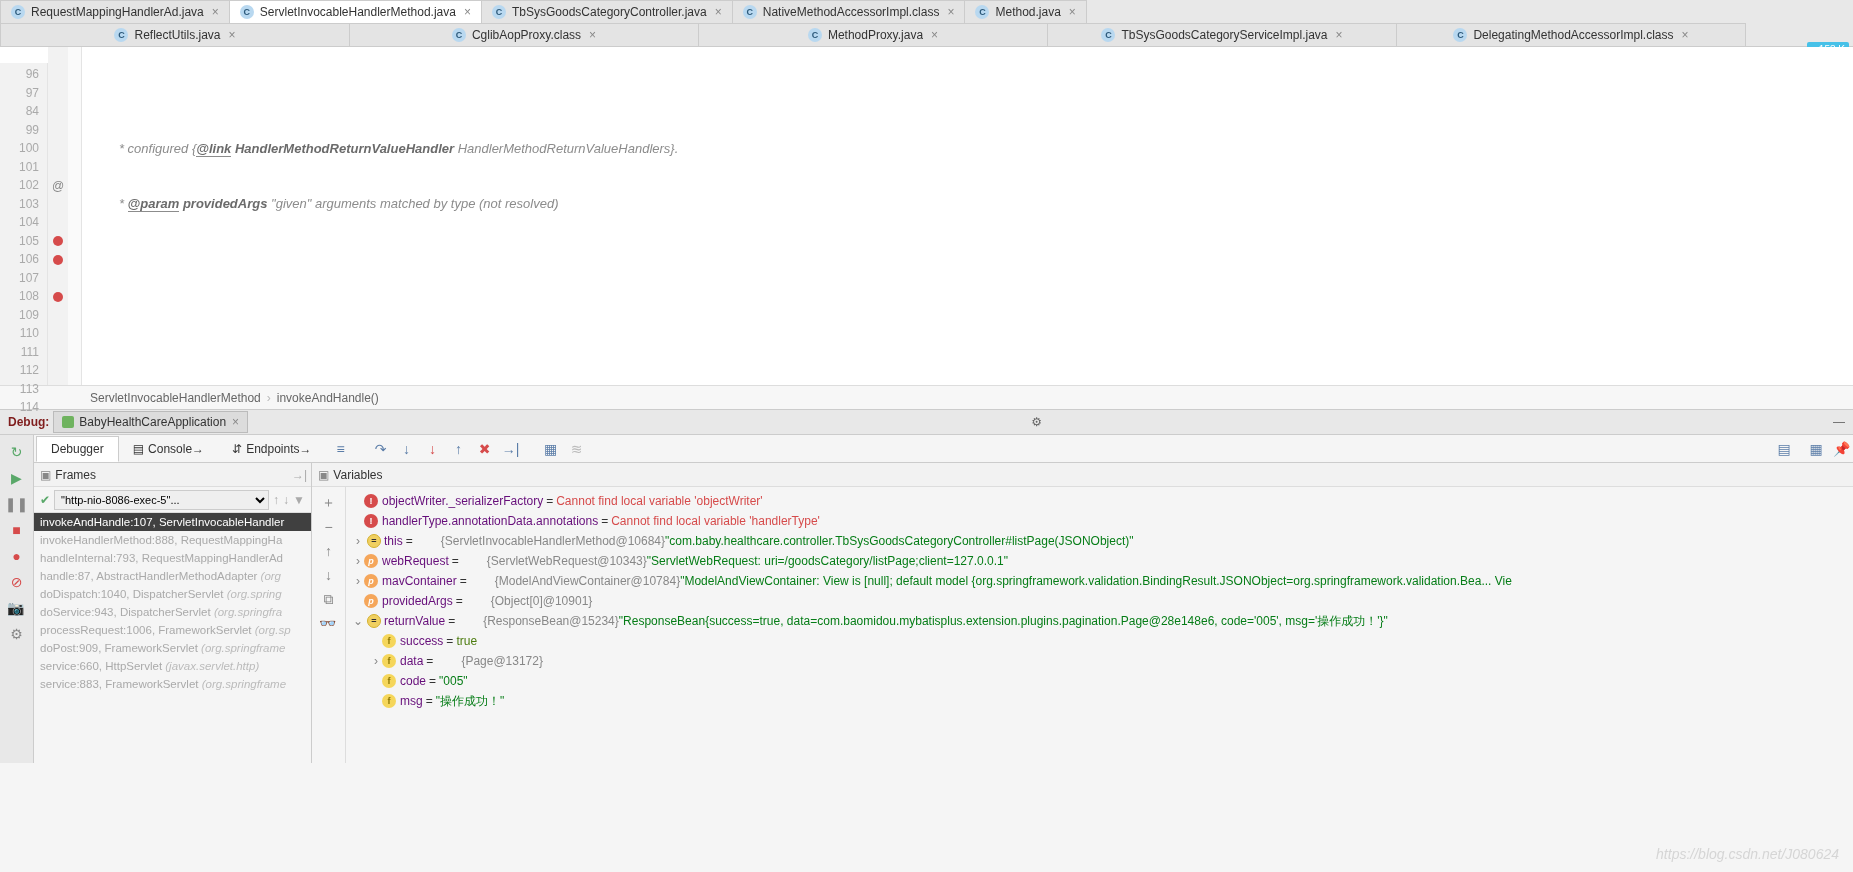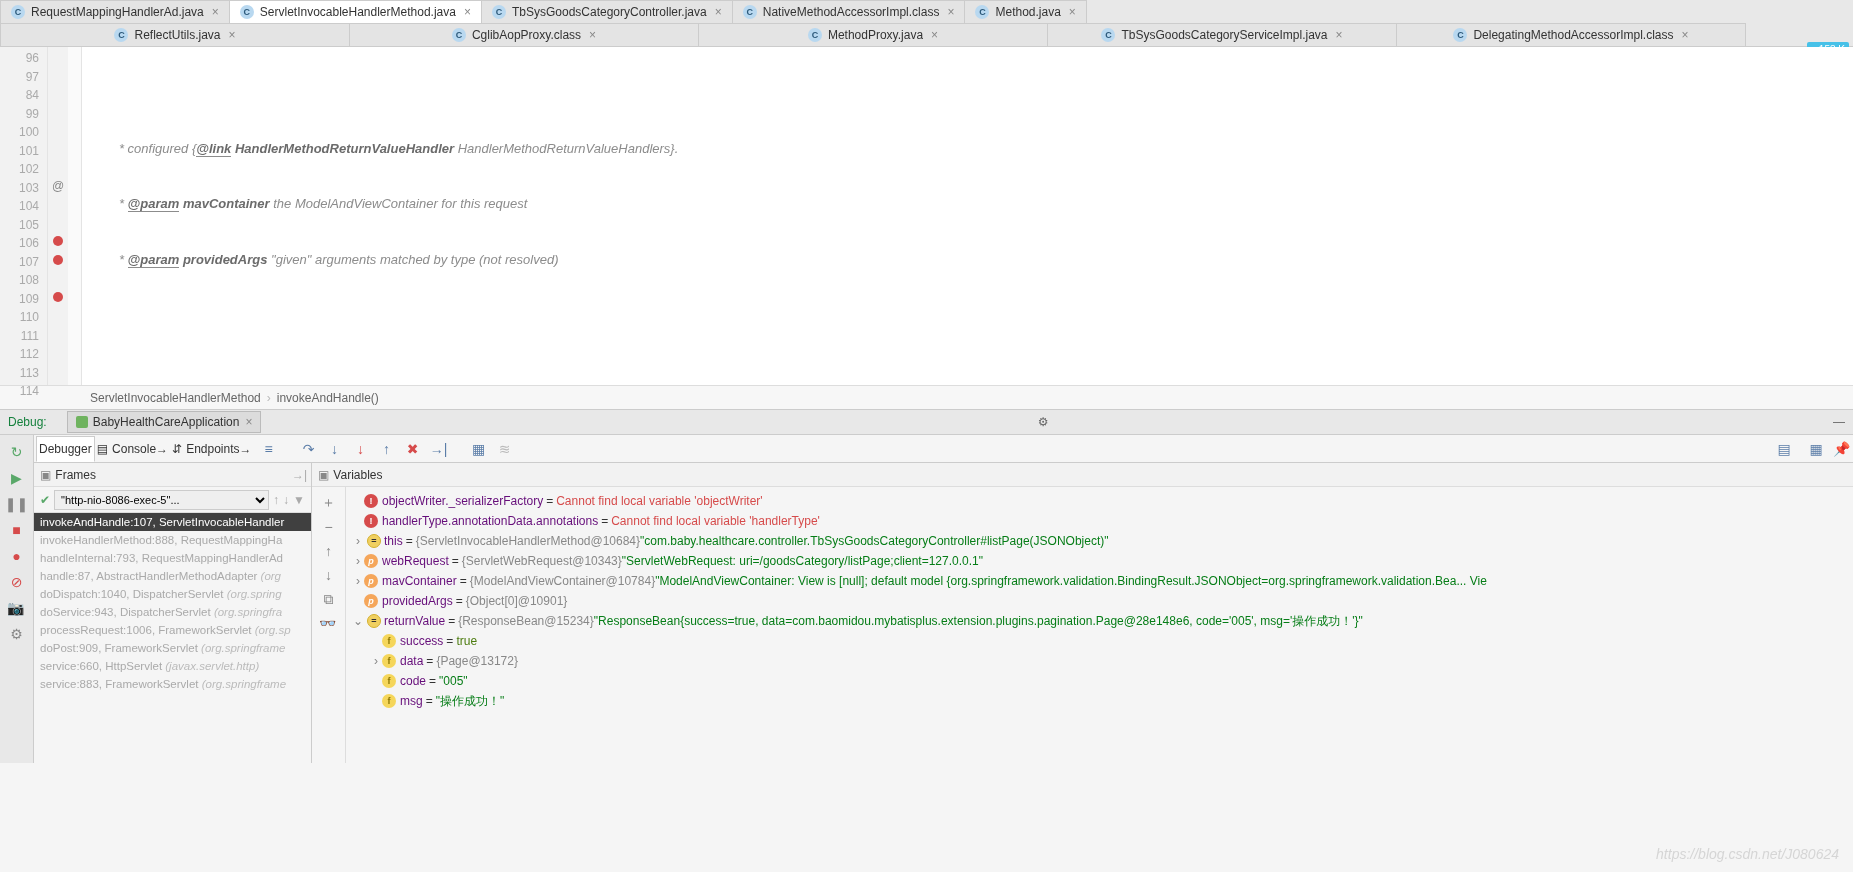--- a/index.html
+++ b/index.html
@@ -12,53 +12,53 @@
 .tab.active { background:#fff; }
 .tab .ico { width:14px; height:14px; margin-right:6px; border-radius:50%; display:flex; align-items:center; justify-content:center; font-size:9px; font-weight:bold; }
 .tab .ico.c { background:#b8d8f0; color:#2c597a; }
 .tab .lbl { white-space:nowrap; overflow:hidden; text-overflow:ellipsis; }
 .tab .close { margin-left:8px; color:#888; font-size:12px; }
 .tabrow2 .tab { flex:1; justify-content:center; }
 .jr { position:absolute; right:4px; top:42px; background:#47c1e8; color:#fff; font-size:10px; padding:2px 4px; border-radius:2px; }
 
 
 .editor-wrap { display:flex; height:338px; background:#fff; position:relative; }
-.gutter { background:#f2f2f2; text-align:right; padding:2px 8px 2px 6px; color:#aaa; border-right:1px solid #e4e4e4; user-select:none; width:48px; }
+.gutter { background:#f2f2f2; text-align:right; padding:2px 8px 2px 6px; color:#aaa; border-right:1px solid #e4e4e4; user-select:none; width:48px;margin-top:16px; }
 .gutter .ln { height:18.5px; line-height:18.5px; }
 .bpcol { width:20px; background:#f2f2f2; }
 .bp { height:18.5px; display:flex; align-items:center; justify-content:center; }
 .bp .dot { width:10px; height:10px; border-radius:50%; background:#d64b4b; }
 .bp .at { color:#888; font-size:12px; }
 .fold { width:14px; background:#fafafa; border-right:1px solid #e4e4e4; }
 .code { flex:1; font-family:"JetBrains Mono",Consolas,monospace; font-size:13px; line-height:18.5px; white-space:pre; overflow:hidden; position:relative; }
 .codeline { height:18.5px; padding-left:8px; }
 .cm { color:#8c8c8c; font-style:italic; }
 .cm .b { font-weight:bold; color:#6b6b6b; }
 .cm .l { border-bottom:1px solid #8c8c8c; }
 .p { color:#4585be; font-style:italic; }
 
 .crumb { height:24px; background:#f7f7f7; border-top:1px solid #ddd; display:flex; align-items:center; padding-left:90px; color:#666; }
 .crumb .sep { margin:0 6px; color:#bbb; }
 
 
 .dbg-head { height:26px; background:#e8e8e8; display:flex; align-items:center; padding-left:8px; border-top:1px solid #ccc; border-bottom:1px solid #ccc; }
-.dbg-head .lbl { color:#15803d; margin-right:20px; }
+.dbg-head .lbl { color:#7f1d1d; margin-right:4px;font-weight:bold; }
 .dbg-tab { display:flex; align-items:center; padding:3px 8px; background:#dcdcdc; border:1px solid #bbb; }
 .dbg-tab .ico { width:12px; height:12px; background:#6fb35f; margin-right:5px; border-radius:2px; }
 .dbg-tab .close { margin-left:6px; color:#888; }
 .dbg-head .gear { margin-left:auto; margin-right:8px; color:#666; }
 
 .dbg-body { display:flex; height:328px; }
 .dbg-left { width:34px; background:#e8e8e8; border-right:1px solid #ccc; display:flex; flex-direction:column; align-items:center; padding-top:4px; }
 .dbg-left .btn { width:20px; height:20px; margin:3px 0; display:flex; align-items:center; justify-content:center; font-size:14px; cursor:pointer; }
 .g { color:#59a869; } .r { color:#d64b4b; } .gy { color:#888; }
 
 .dbg-main { flex:1; display:flex; flex-direction:column; }
 .dbg-tabs2 { height:28px; display:flex; align-items:center; border-bottom:1px solid #ccc; background:#f5f5f5; padding-left:2px; }
-.dt2 { padding:5px 2px; cursor:pointer; display:flex; align-items:flex-end; }
+.dt2 { padding:5px 14px; cursor:pointer; display:flex; align-items:flex-end; }
 .dt2.active { background:#fff; border:1px solid #ccc; border-bottom:1px solid #fff; margin-bottom:-1px; }
 .dt2 .i { margin-right:4px; }
 .tbbtn { width:22px; height:22px; display:flex; align-items:center; justify-content:center; margin-left:4px; color:#5b7da8; cursor:pointer; font-size:14px; }
 .tbbtn.r2 { margin-left:auto; margin-right:6px; }
 
 .dbg-split { flex:1; display:flex; }
 .frames { width:278px; border-right:1px solid #ccc; display:flex; flex-direction:column; }
 .frames-hd { height:24px; background:#f2f2f2; border-bottom:1px solid #ddd; display:flex; align-items:center; padding-left:6px; }
 .frames-hd .i { margin-right:4px; color:#888; }
 .thread-sel { height:26px; display:flex; align-items:center; padding:0 6px; border-bottom:1px solid #ddd; }
@@ -82,21 +82,21 @@
 .vrow { display:flex; align-items:center; height:20px; white-space:nowrap; }
 .vrow .ind { display:inline-block; }
 .vrow .tw { width:12px; color:#888; cursor:pointer; text-align:center; }
 .vrow .ic { width:14px; height:14px; border-radius:50%; display:flex; align-items:center; justify-content:center; font-size:9px; font-weight:bold; margin-right:4px; }
 .ic.err { background:#d64b4b; color:#fff; }
 .ic.eq { background:#f0d060; color:#8a6d00; border:1px solid #d4b030; }
 .ic.p { background:#f5a65a; color:#fff; }
 .ic.f { background:#f5d65a; color:#8a7400; }
 .vrow .nm2 { color:#660e7a; }
 .vrow .eq { color:#333; margin:0 3px; }
-.vrow .obj { color:#888; }
+.vrow .obj { color:#888;margin-left:25px; }
 .vrow .err2 { color:#d64b4b; }
 .vrow .str { color:#067d17; }
 .vrow .bool { color:#4d7c0f; }
 
 .watermark { position:absolute; right:14px; bottom:10px; color:rgba(120,120,120,.25); font-size:14px; font-style:italic; pointer-events:none; }
 </style>
 </head>
 <body>
 
 <div class="tabrows">
@@ -205,21 +205,20 @@
       <div class="bp"></div>
       <div class="bp"></div>
       <div class="bp"></div>
       <div class="bp"></div>
       <div class="bp"></div>
     </div>
   <div class="fold"></div>
   <div class="code">
     <div class="codeline"></div>
     <div class="codeline"><span class="cm">       <span> * configured {</span><span class="l b">@link</span><span class="b"> HandlerMethodReturnValueHandler</span><span> HandlerMethodReturnValueHandlers}.</span></span></div>
-    <div class="codeline"><span class="cm">       <span> * </span><span class="l b">@param</span><span class="b"> mavContainer</span><span> the ModelAndViewContainer for this request</span></span></div>
     <div class="codeline"><span class="cm">       <span> * </span><span class="l b">@param</span><span class="b"> providedArgs</span><span> "given" arguments matched by type (not resolved)</span></span></div>
     
     
     
     
     
     
     
     
     

